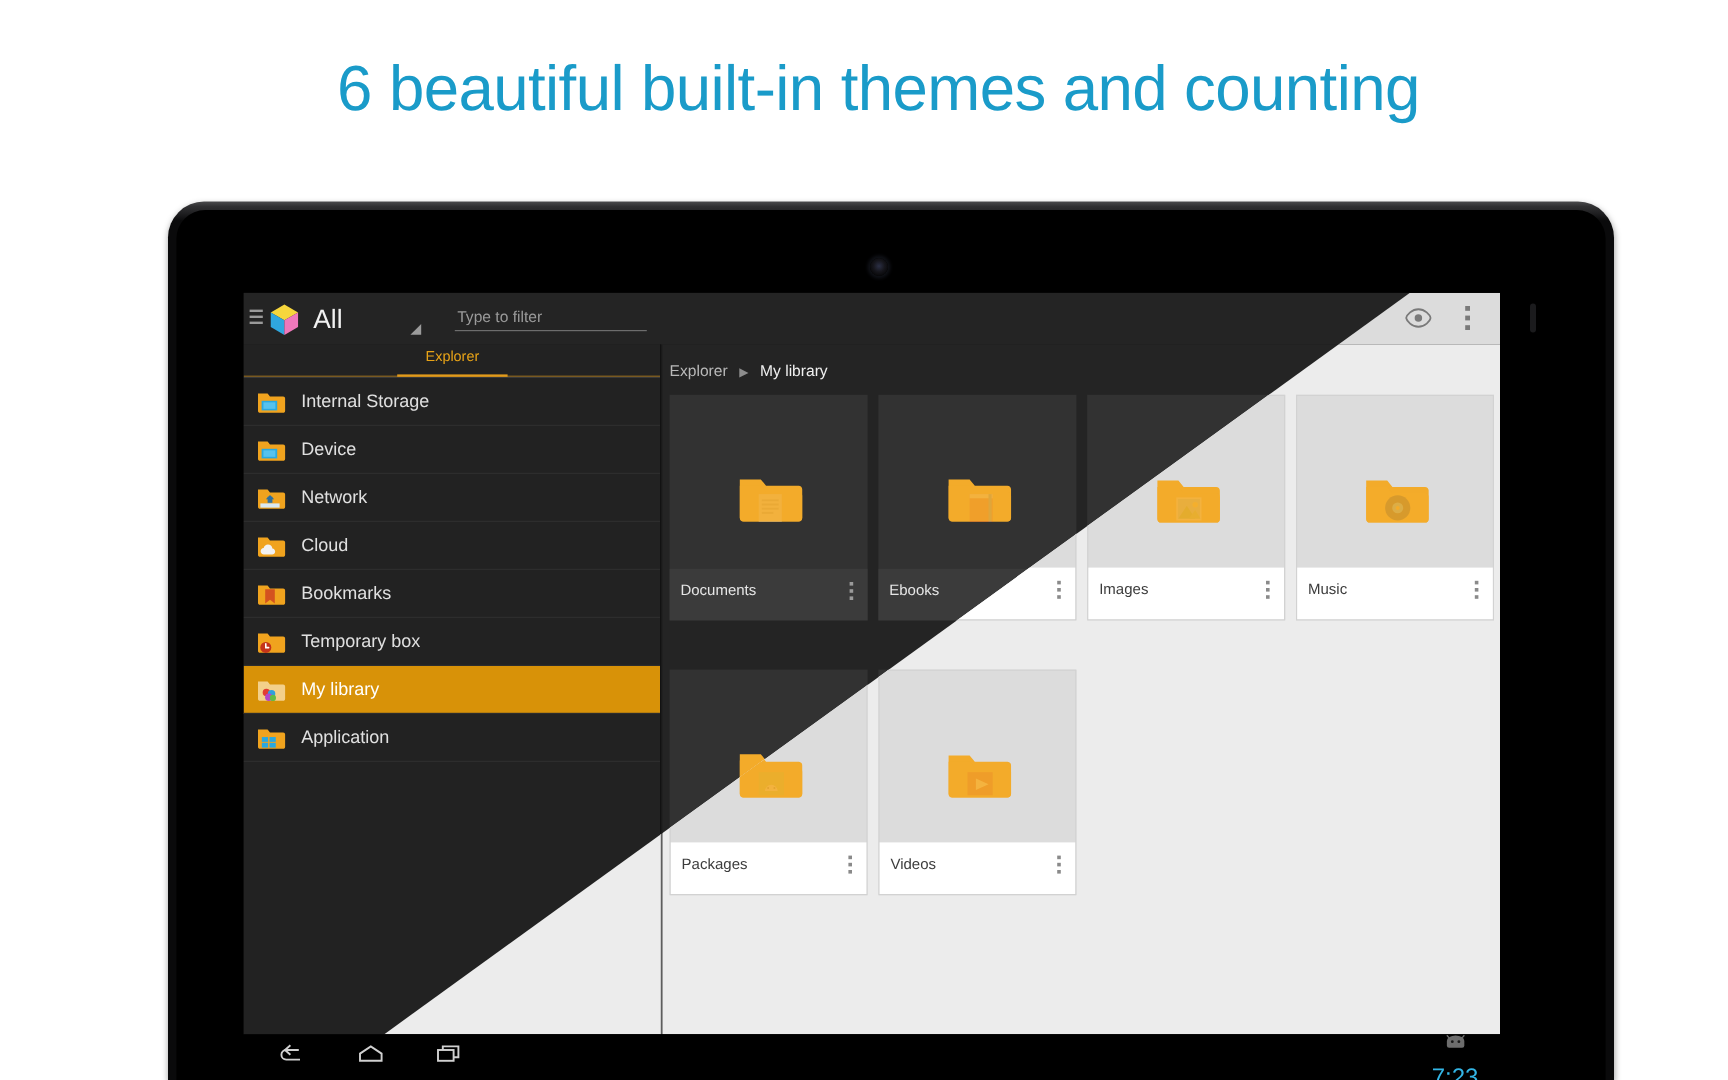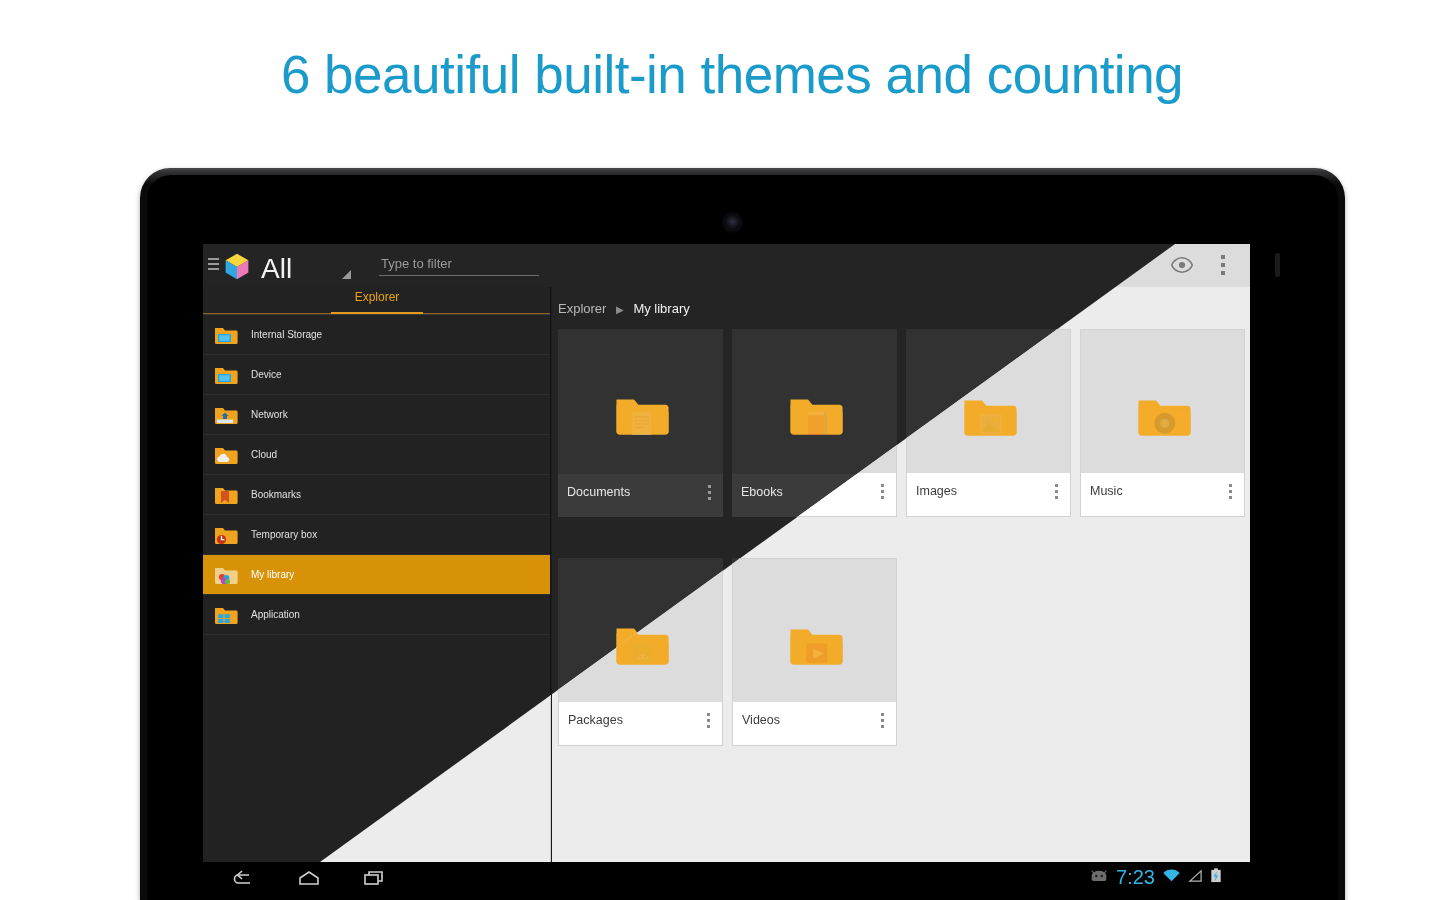--- a/index.html
+++ b/index.html
@@ -52,21 +52,21 @@
   .actionbar{ position:absolute; left:0; top:0; width:100%; height:43px; }
   .dark .actionbar{ background:#242424; }
   .light .actionbar{ background:#dcdcdc; }
 
   .hamburger{ position:absolute; left:5px; top:14px; width:11px; height:14px; }
   .hamburger i{ display:block; height:2px; margin-bottom:3px; background:#9a9a9a; }
   .light .hamburger i{ background:#6b6b6b; }
 
   .cube{ position:absolute; left:20px; top:8px; width:28px; height:28px; }
 
-  .app-title{ position:absolute; left:58px; top:9px; font-size:28px; color:#f2f2f2; font-weight:400; }
+  .app-title{ position:absolute; left:58px; top:9px; font-size:22px; color:#f2f2f2; font-weight:400; }
   .light .app-title{ color:#2b2b2b; }
 
   .spinner-tri{ position:absolute; left:139px; top:26px; width:0;height:0;
     border-left:9px solid transparent; border-bottom:9px solid #9b9b9b; }
   .light .spinner-tri{ border-bottom-color:#808080; }
 
   .filter-wrap{ position:absolute; left:176px; top:10px; width:160px; }
   .filter-input{
     width:100%; background:transparent; border:0; border-bottom:1px solid #6d6d6d;
     color:#cfcfcf; font-size:13px; font-family:"Liberation Sans",sans-serif;
@@ -94,21 +94,21 @@
     text-align:center; font-size:12px; color:#e8a317; line-height:21px;
     border-bottom:2px solid #e29b1c;
   }
   .light .tab{ color:#d88c0a; border-bottom-color:#d88c0a; }
   .tabline{ position:absolute; left:0; bottom:0; width:100%; height:1px; background:#e29b1c; opacity:.55; }
 
   .navlist{ position:absolute; left:0; top:28px; width:100%; }
   .navitem{ position:relative; height:40px; display:flex; align-items:center; padding-left:10px; }
   .dark .navitem{ border-bottom:1px solid #2d2d2d; }
   .light .navitem{ border-bottom:1px solid #dcdcdc; }
-  .navitem .nlabel{ margin-left:12px; font-size:10px; color:#e0e0e0;text-align:center; }
+  .navitem .nlabel{ margin-left:12px; font-size:15px; color:#e0e0e0;text-align:center; }
   .light .navitem .nlabel{ color:#333; }
   .navitem.sel{ background:#d89208; }
   .navitem.sel .nlabel{ color:#ffffff; }
   .light .navitem.sel{ background:#d89208; }
   .navicon{ width:26px; height:24px; flex:0 0 26px; }
 
   
   .content{ position:absolute; left:349px; top:43px; right:0; bottom:0; }
   .dark .content{ background:#242424; }
   .light .content{ background:#ececec; }
@@ -139,21 +139,21 @@
   
   #sysbar{
     position:absolute; left:63px; top:694px; width:1047px; height:31px;
     background:#000;
   }
   .navbtn{ position:absolute; top:6px; width:26px; height:20px; }
   #nav-back{ left:26px; }
   #nav-home{ left:93px; }
   #nav-recent{ left:158px; }
 
-  .statwrap{ position:absolute; right:28px; top:0; height:31px; display:flex; align-items:center; gap:7px; }
+  .statwrap{ position:absolute; right:18px; top:0; height:31px; display:flex; align-items:center; gap:7px;flex-direction:column; }
   .clock{ font-size:20px; color:#33b5e5; letter-spacing:0px; }
 </style>
 </head>
 <body>
 
 <div id="headline">6 beautiful built-in themes and counting</div>
 
 <div id="tablet">
   <div id="tablet-inner">
     <div id="camera"></div>

